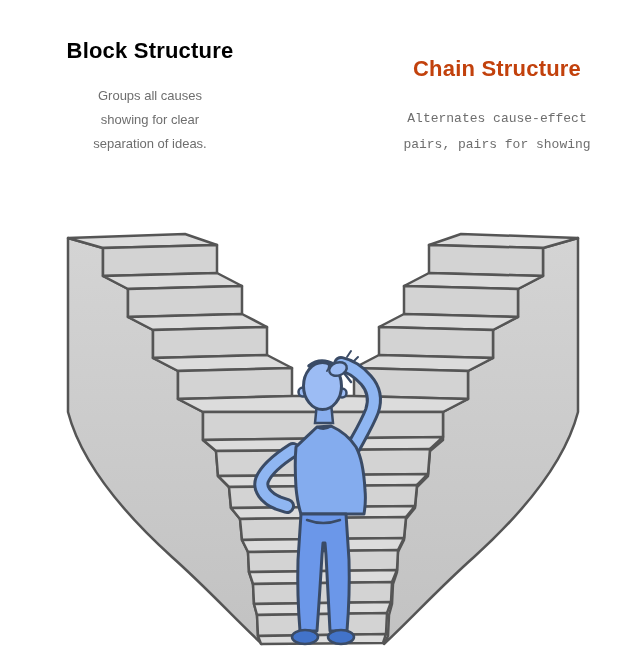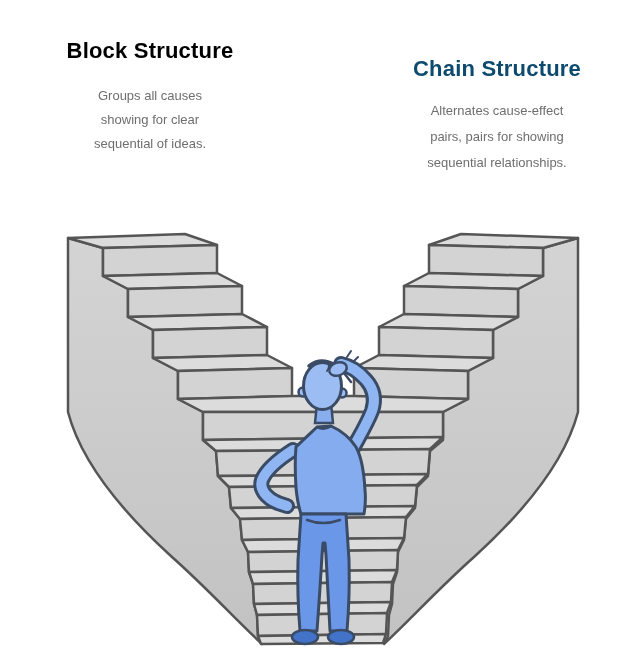--- a/index.html
+++ b/index.html
@@ -13,46 +13,45 @@
   .col { position:absolute; text-align:center; }
   .col-left  { left:25px;  top:38px;  width:250px; }
   .col-right { left:372px; top:56px;  width:250px; }
   .col-title {
     font-size:22px; font-weight:bold; letter-spacing:0.2px;
   }
   .col-para {
     margin-top:20px;
     font-size:13px; color:#6e6e6e; line-height:24px;
   }
-  .col-right .col-para { margin-top:16px; line-height:26px; }
+  .col-right .col-para { margin-top:24px; line-height:26px;font-family:Liberation Mono, monospace; }
   .illustration { position:absolute; left:0; top:0; }
   svg .outline { stroke:#555555; stroke-width:2.5; stroke-linejoin:round; }
   svg .tread   { fill:#dcdcdc; }
   svg .riser   { fill:#d3d3d3; }
   svg .wall    { fill:url(#wallGrad); }
   svg .p-line  { fill:none; stroke:#3a4b66; stroke-linecap:round; }
 </style>
 </head>
 <body>
 
 <div class="col col-left">
   <div class="col-title" style="color: #000000;">Block Structure</div>
   <div class="col-para">
     <div>Groups all causes</div>
     <div>showing for clear</div>
-    <div>sequential of ideas.</div>
+    <div>separation of ideas.</div>
   </div>
 </div>
 
 <div class="col col-right">
-  <div class="col-title" style="color: #0c4a6e;">Chain Structure</div>
+  <div class="col-title" style="color: #c2410c;">Chain Structure</div>
   <div class="col-para">
     <div>Alternates cause-effect</div>
     <div>pairs, pairs for showing</div>
-    <div>sequential relationships.</div>
   </div>
 </div>
 
 <svg class="illustration" width="640" height="653" viewBox="0 0 640 653">
   <defs>
     <linearGradient id="wallGrad" x1="0" y1="0" x2="0" y2="1">
       <stop offset="0" stop-color="#d4d4d4"></stop>
       <stop offset="1" stop-color="#c2c2c2"></stop>
     </linearGradient>
   </defs>

